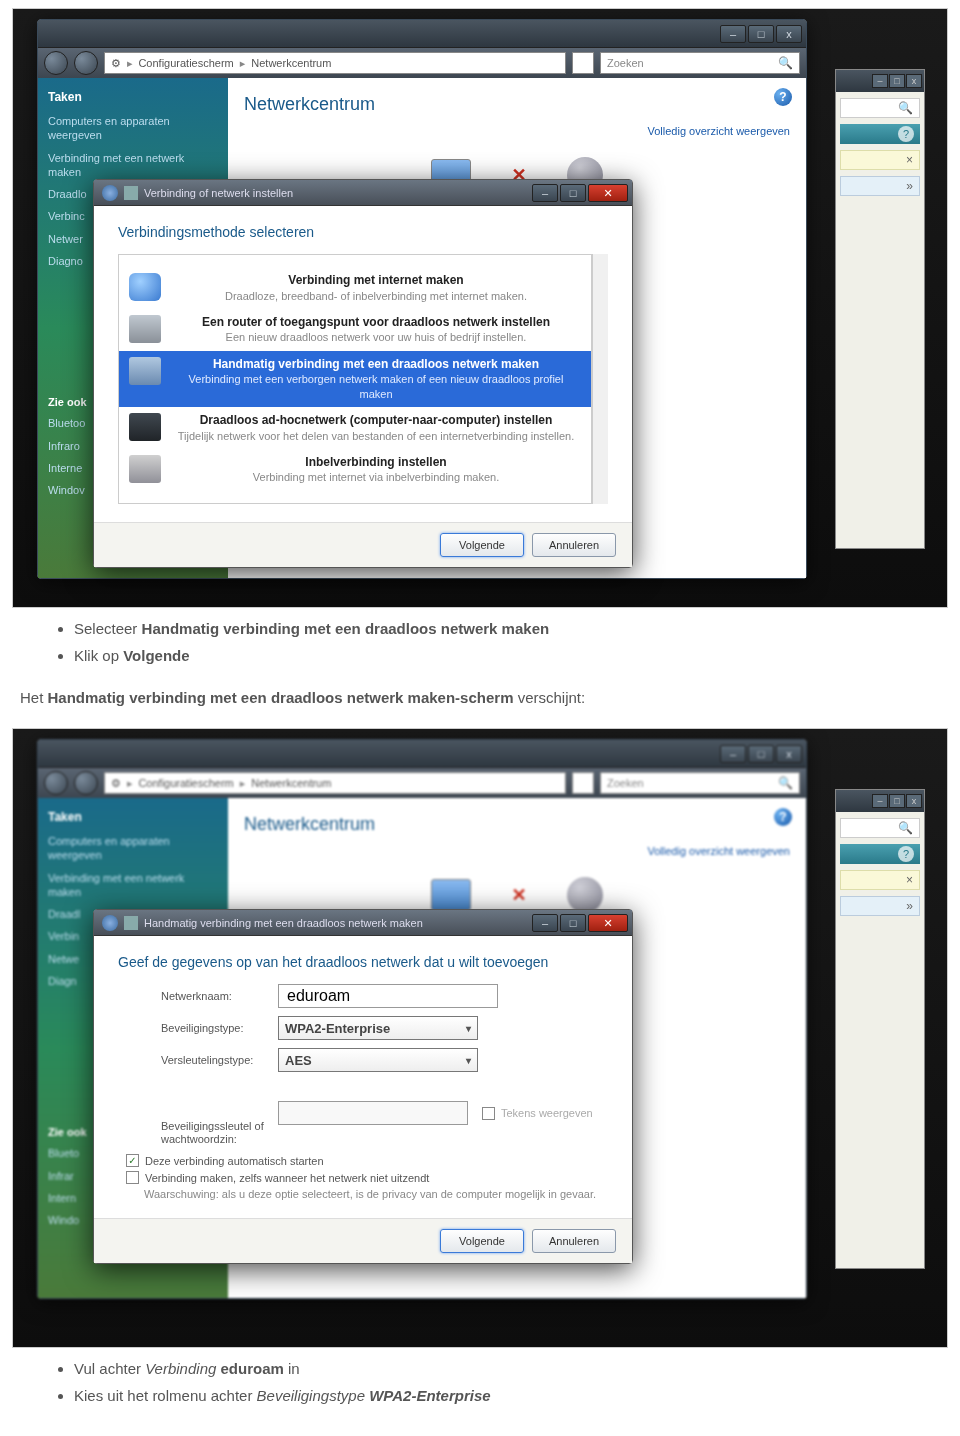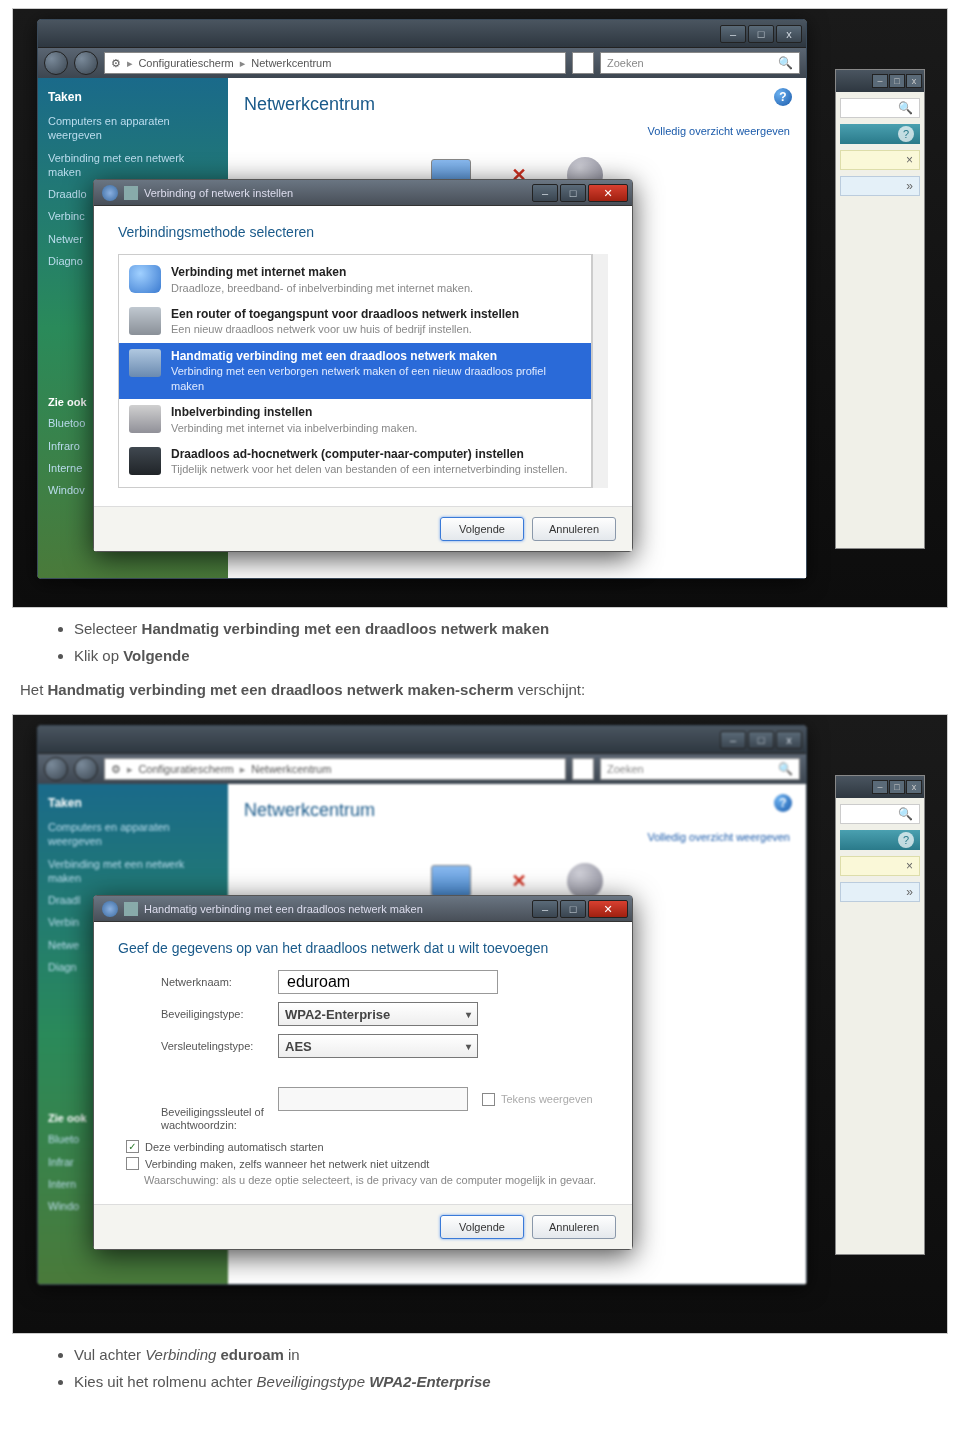--- a/index.html
+++ b/index.html
@@ -57,21 +57,21 @@
   
   .front-dlg { position: absolute; top: 170px; left: 80px; width: 540px; background: #fff; border: 1px solid #555; border-radius: 4px; box-shadow: 0 6px 28px rgba(0,0,0,0.7); }
   .dlg-titlebar { height: 26px; background: linear-gradient(#6a7582,#484f58); display:flex; align-items:center; justify-content:space-between; padding:0 4px; color: #dde; font-size: 11px; border-bottom:1px solid #333; }
   .dlg-titlebar-left { display:flex; align-items:center; gap:6px; padding-left:4px; }
   .dlg-icon-sm { width:16px; height:16px; background: radial-gradient(circle,#8ab0e0,#3a6aa0); border-radius:50%; }
   .dlg-title-icons { display:flex; gap:2px; }
 
   .dlg-body { padding: 18px 24px; }
   .dlg-heading { color: #1a5a8a; font-size: 14px; margin-bottom: 14px; }
 
-  .method-list { border: 1px solid #ccc; background: #fff; padding: 4px 0; }
+  .method-list { border: 1px solid #ccc; background: #fff; padding: 12px 0; text-align: center; }
   .method-item { display: flex; align-items: flex-start; gap: 10px; padding: 6px 10px; }
   .method-item.selected { background: #2a6ad8; color: #fff; }
   .method-item.selected .mi-sub { color: #e0eaff; }
   .mi-icon { width: 32px; height: 28px; flex-shrink: 0; background: linear-gradient(#c0c8d0,#8a9098); border-radius: 3px; }
   .mi-icon.globe { background: radial-gradient(circle at 35% 30%,#a0d0ff,#3a7ad0); border-radius: 6px; }
   .mi-icon.wireless { background: linear-gradient(#b0c8e0,#6a8ab0); }
   .mi-icon.adhoc { background: linear-gradient(#404850,#202428); }
   .mi-icon.dialup { background: linear-gradient(#d0d0d0,#909098); }
   .mi-text { flex:1; }
   .mi-title { font-size: 12px; color: #222; font-weight: bold; line-height: 1.3; }
@@ -92,21 +92,21 @@
   .sel-arrow { font-size: 10px; color: #555; }
   .form-check { display: flex; align-items: center; gap: 6px; margin: 4px 0 4px 8px; font-size: 11px; color: #555; }
   .chk { width: 13px; height: 13px; border: 1px solid #888; background: #fff; font-size: 10px; text-align: center; line-height: 11px; color: #2a7a2a; }
   .form-note { font-size: 11px; color: #888; margin-left: 26px; }
   .disabled-check { color: #aaa; }
 
   
   .instructions { margin: 10px 20px 16px 20px; font-size: 15px; color: #555; }
   .instructions ul { list-style: disc; padding-left: 54px; }
   .instructions li { margin: 4px 0; line-height: 1.5; }
-  .instructions .plain { margin: 14px 0; }
+  .instructions .plain { margin: 22px 0; }
 
   
   .blur { filter: blur(1.2px); }
 </style>
 </head>
 <body>
 
 <div class="screenshot-frame ss1">
   <div class="desktop"></div>
 
@@ -209,31 +209,31 @@
             </div>
           </div>
           <div class="method-item selected">
             <div class="mi-icon wireless"></div>
             <div class="mi-text">
               <div class="mi-title">Handmatig verbinding met een draadloos netwerk maken</div>
               <div class="mi-sub">Verbinding met een verborgen netwerk maken of een nieuw draadloos profiel maken</div>
             </div>
           </div>
           <div class="method-item">
+            <div class="mi-icon adhoc"></div>
+            <div class="mi-text">
+              <div class="mi-title">Draadloos ad-hocnetwerk (computer-naar-computer) instellen</div>
+              <div class="mi-sub">Tijdelijk netwerk voor het delen van bestanden of een internetverbinding instellen.</div>
+            </div>
+          </div>
+          <div class="method-item">
             <div class="mi-icon dialup"></div>
             <div class="mi-text">
               <div class="mi-title">Inbelverbinding instellen</div>
               <div class="mi-sub">Verbinding met internet via inbelverbinding maken.</div>
-            </div>
-          </div>
-          <div class="method-item">
-            <div class="mi-icon adhoc"></div>
-            <div class="mi-text">
-              <div class="mi-title">Draadloos ad-hocnetwerk (computer-naar-computer) instellen</div>
-              <div class="mi-sub">Tijdelijk netwerk voor het delen van bestanden of een internetverbinding instellen.</div>
             </div>
           </div>
         </div>
         <div class="method-scroll"></div>
       </div>
     </div>
     <div class="dlg-footer">
       <button class="dlg-btn primary">Volgende</button>
       <button class="dlg-btn">Annuleren</button>
     </div>

